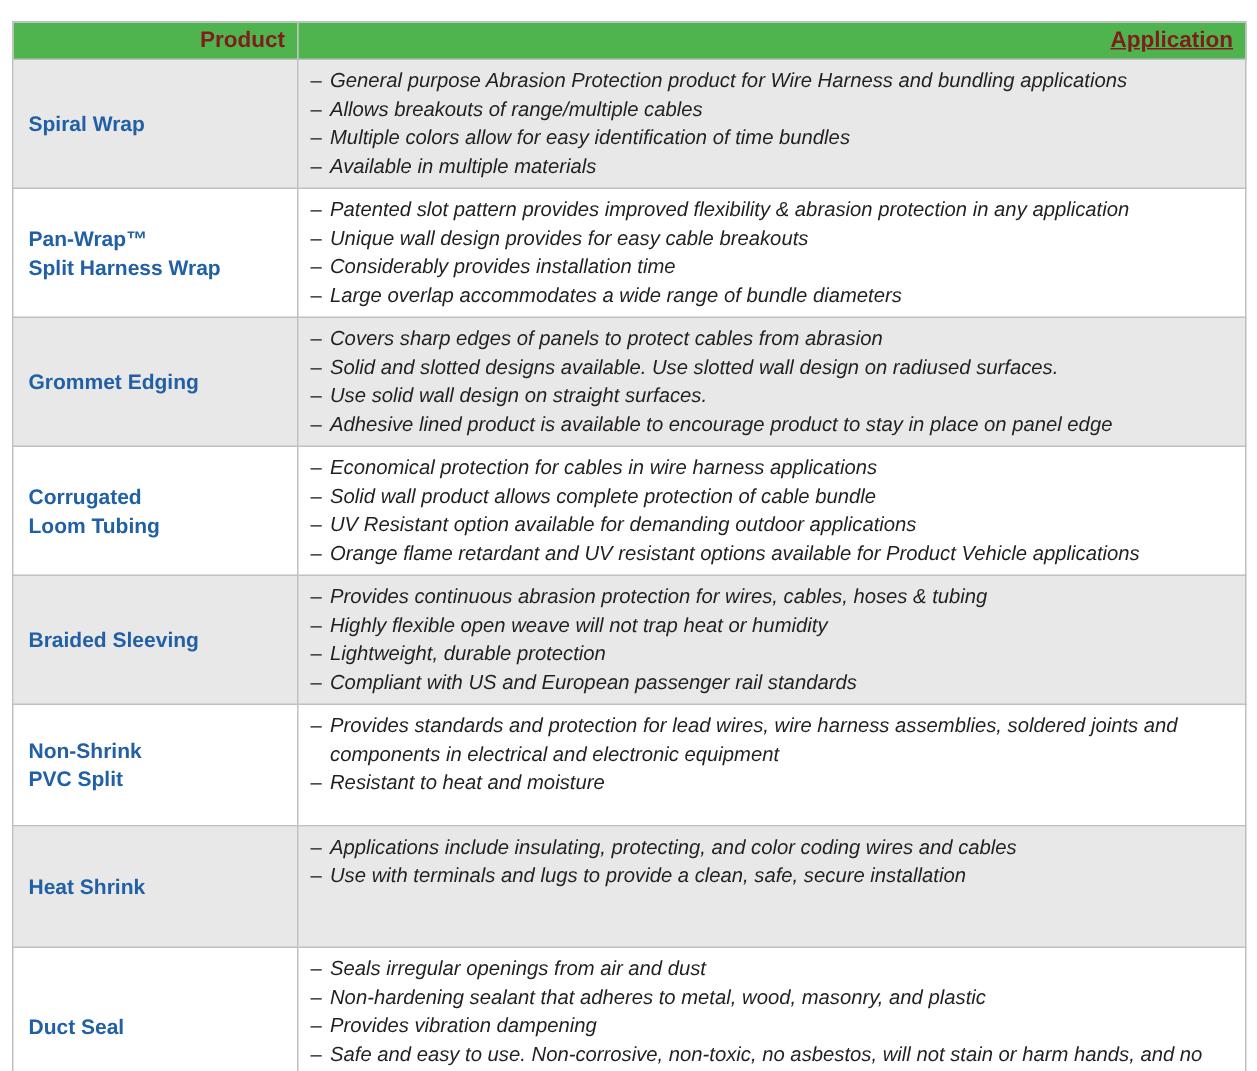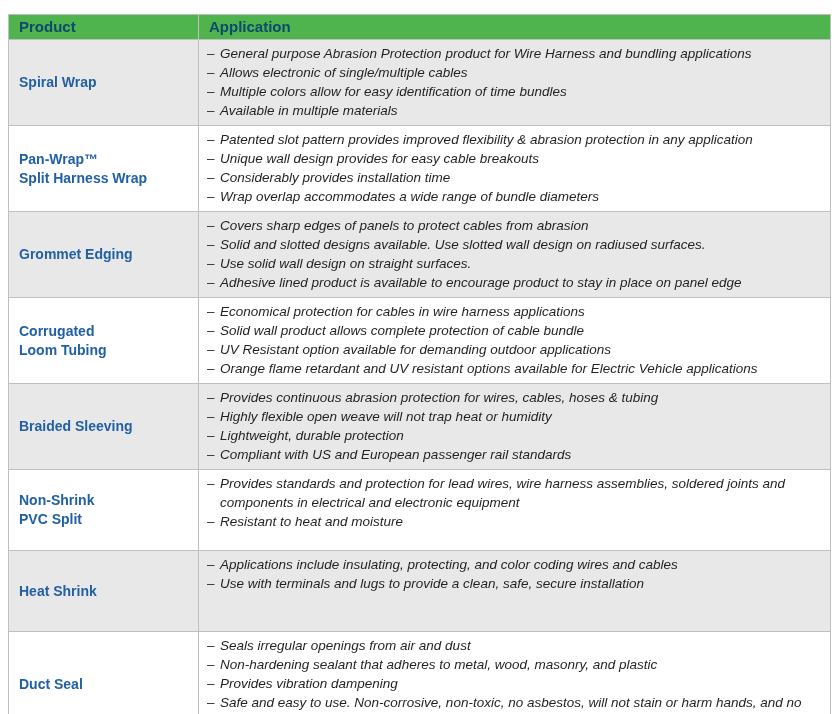--- a/index.html
+++ b/index.html
@@ -18,30 +18,31 @@
     border-collapse: collapse;
     width: 823px;
     table-layout: fixed;
   }
   table.product-table th,
   table.product-table td {
     border: 1px solid #bfc0c2;
   }
   thead th {
     background: #4fb44e;
-    color: #0c4a6e;
+    color: #7f1d1d;
     font-size: 15px;
     font-weight: bold;
-    text-align: left;
+    text-align: right;
     padding: 3px 8px 4px 10px;
     height: 24px;
     border: 1px solid #bfc0c2;
   }
   thead th.app-header {
     border-left: 1px solid rgba(255,255,255,0.55);
+    text-decoration: underline;
   }
   col.product-col { width: 190px; }
   tbody tr { height: 81px; }
   tbody tr:nth-child(odd) { background: #e8e8e9; }
   tbody tr:nth-child(even) { background: #ffffff; }
   td.product-cell {
     vertical-align: middle;
     padding: 6px 8px 6px 10px;
     color: #2160a5;
     font-weight: bold;
@@ -93,21 +94,21 @@
             <div class="product-line">Spiral Wrap</div>
           </td>
     <td class="app-cell">
       <ul class="app-list">
               <li>
                 <span class="dash">–</span>
                 <span class="li-text">General purpose Abrasion Protection product for Wire Harness and bundling applications</span>
               </li>
               <li>
                 <span class="dash">–</span>
-                <span class="li-text">Allows electronic of single/multiple cables</span>
+                <span class="li-text">Allows breakouts of range/multiple cables</span>
               </li>
               <li>
                 <span class="dash">–</span>
                 <span class="li-text">Multiple colors allow for easy identification of time bundles</span>
               </li>
               <li>
                 <span class="dash">–</span>
                 <span class="li-text">Available in multiple materials</span>
               </li>
             </ul>
@@ -127,21 +128,21 @@
               <li>
                 <span class="dash">–</span>
                 <span class="li-text">Unique wall design provides for easy cable breakouts</span>
               </li>
               <li>
                 <span class="dash">–</span>
                 <span class="li-text">Considerably provides installation time</span>
               </li>
               <li>
                 <span class="dash">–</span>
-                <span class="li-text">Wrap overlap accommodates a wide range of bundle diameters</span>
+                <span class="li-text">Large overlap accommodates a wide range of bundle diameters</span>
               </li>
             </ul>
     </td>
   </tr>
         <tr>
     <td class="product-cell">
             <div class="product-line">Grommet Edging</div>
           </td>
     <td class="app-cell">
       <ul class="app-list">
@@ -178,21 +179,21 @@
               <li>
                 <span class="dash">–</span>
                 <span class="li-text">Solid wall product allows complete protection of cable bundle</span>
               </li>
               <li>
                 <span class="dash">–</span>
                 <span class="li-text">UV Resistant option available for demanding outdoor applications</span>
               </li>
               <li>
                 <span class="dash">–</span>
-                <span class="li-text">Orange flame retardant and UV resistant options available for Electric Vehicle applications</span>
+                <span class="li-text">Orange flame retardant and UV resistant options available for Product Vehicle applications</span>
               </li>
             </ul>
     </td>
   </tr>
         <tr>
     <td class="product-cell">
             <div class="product-line">Braided Sleeving</div>
           </td>
     <td class="app-cell">
       <ul class="app-list">

